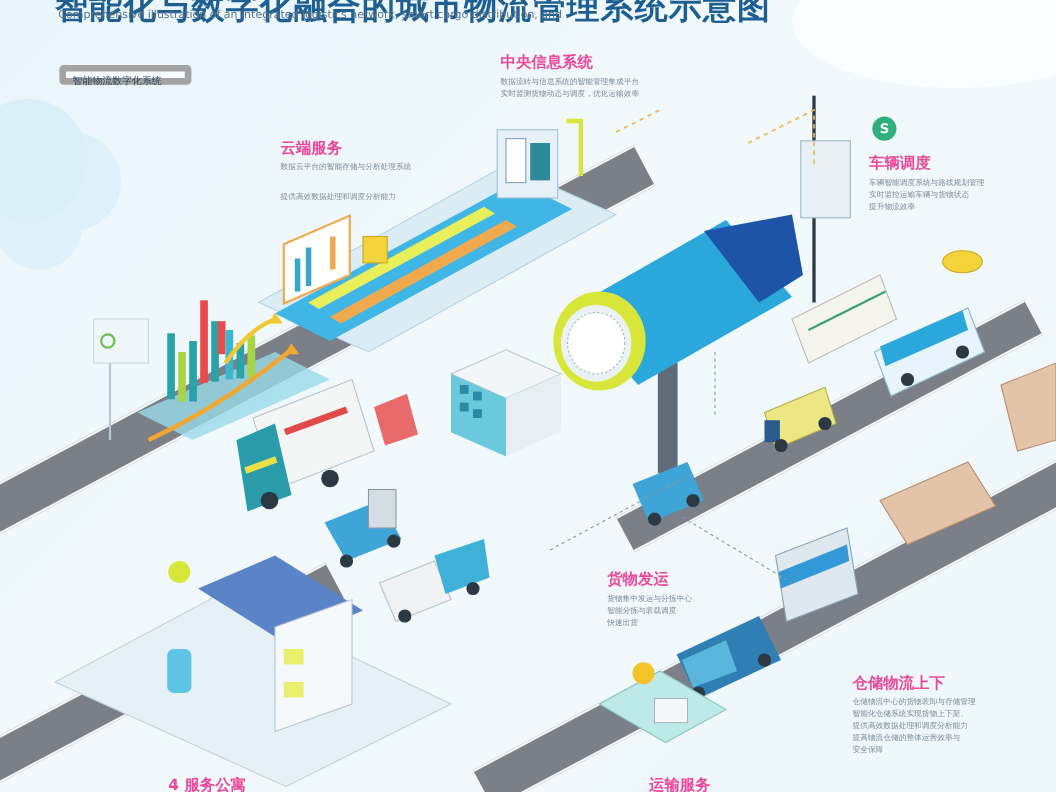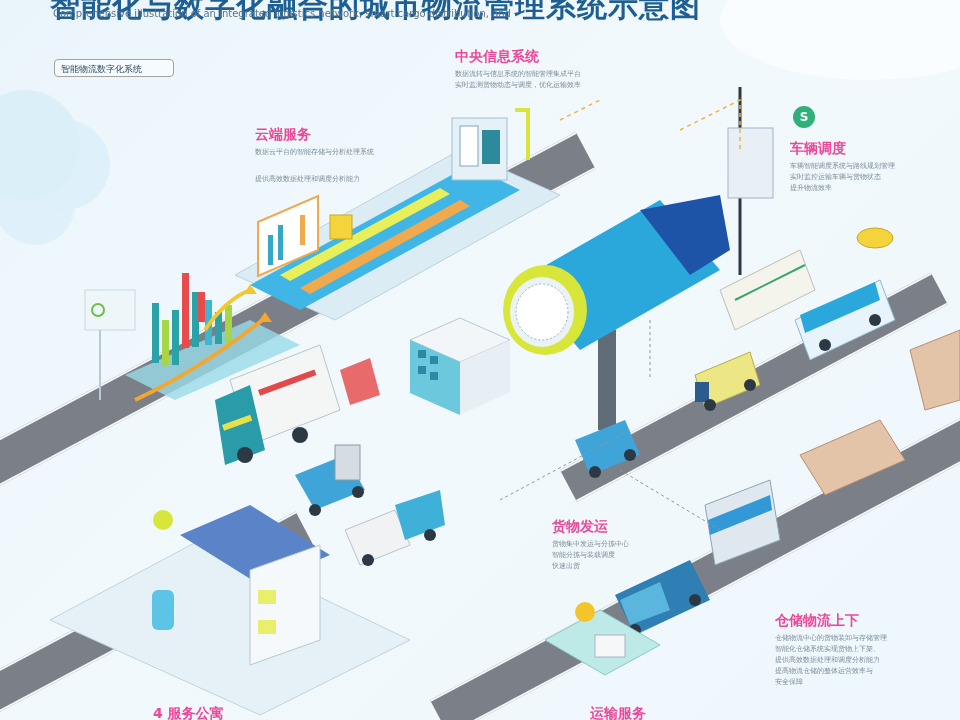--- a/index.html
+++ b/index.html
@@ -5,21 +5,21 @@
   html,body{margin:0;padding:0;}
   body{width:960px;height:720px;overflow:hidden;position:relative;
     background:linear-gradient(135deg,#eaf5fb 0%,#f2f9fd 45%,#eef7fc 100%);
     font-family:"DejaVu Sans","Liberation Sans",sans-serif;color:#1d4f7a;}
   .abs{position:absolute;}
   .cloud{position:absolute;left:-30px;top:90px;width:110px;height:110px;border-radius:50%;
     background:#d9eef9;box-shadow:40px 20px 0 -10px #dcf0fa,10px 60px 0 -15px #ddf0fa;opacity:.85;}
   .corner{position:absolute;right:-60px;top:-40px;width:300px;height:120px;border-radius:50%;background:#fbfdff;opacity:.9;}
   .title{position:absolute;left:50px;top:-14px;font-size:30px;font-weight:bold;color:#1e5f93;letter-spacing:1px;white-space:nowrap;}
   .subtitle{position:absolute;left:53px;top:8px;font-size:10px;color:#5c7486;line-height:11px;width:480px;}
-  .tag-btn{position:absolute;left:54px;top:59px;width:120px;height:18px;border:1px solid #a3a3a3;border-radius:4px;
+  .tag-btn{position:absolute;left:54px;top:59px;width:120px;height:18px;border:6px solid #a3a3a3;border-radius:4px;
     background:#f6fbfe;font-size:9px;color:#2c4a61;line-height:18px;padding-left:6px;box-sizing:border-box;}
   .lbl{position:absolute;}
   .lbl h3{margin:0;font-size:14px;font-weight:bold;color:#ec4899;white-space:nowrap;}
   .lbl p{margin:3px 0 0;font-size:7px;line-height:11px;color:#7b8c99;white-space:nowrap;}
   .road{position:absolute;background:#7b7f87;border-top:2px solid #f4f7fa;border-bottom:2px solid #f4f7fa;}
   svg{display:block;}
 </style>
 </head>
 <body>
 

